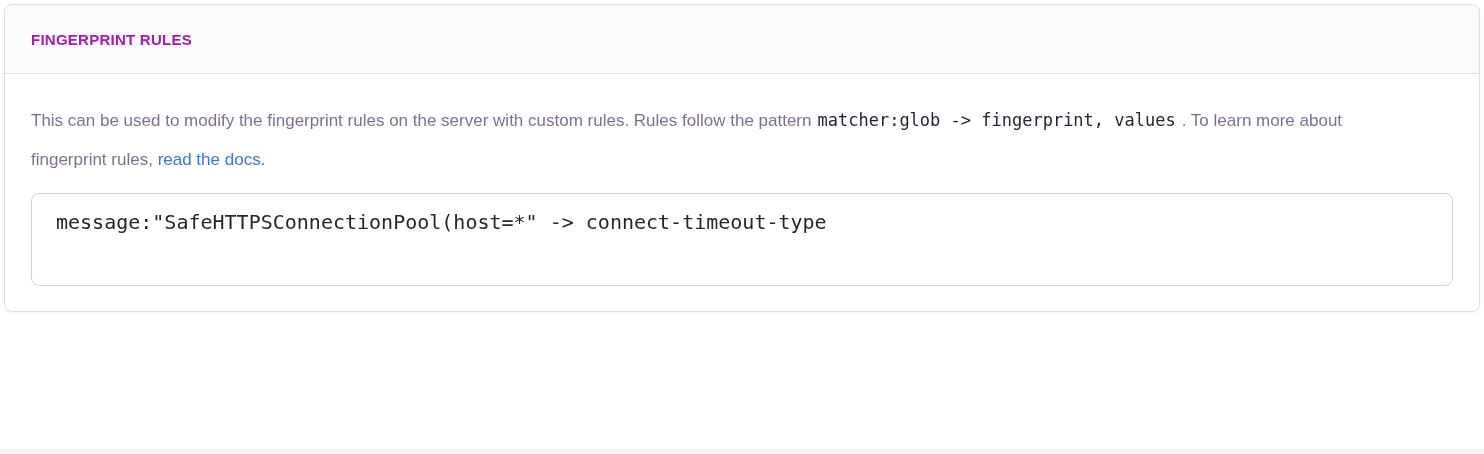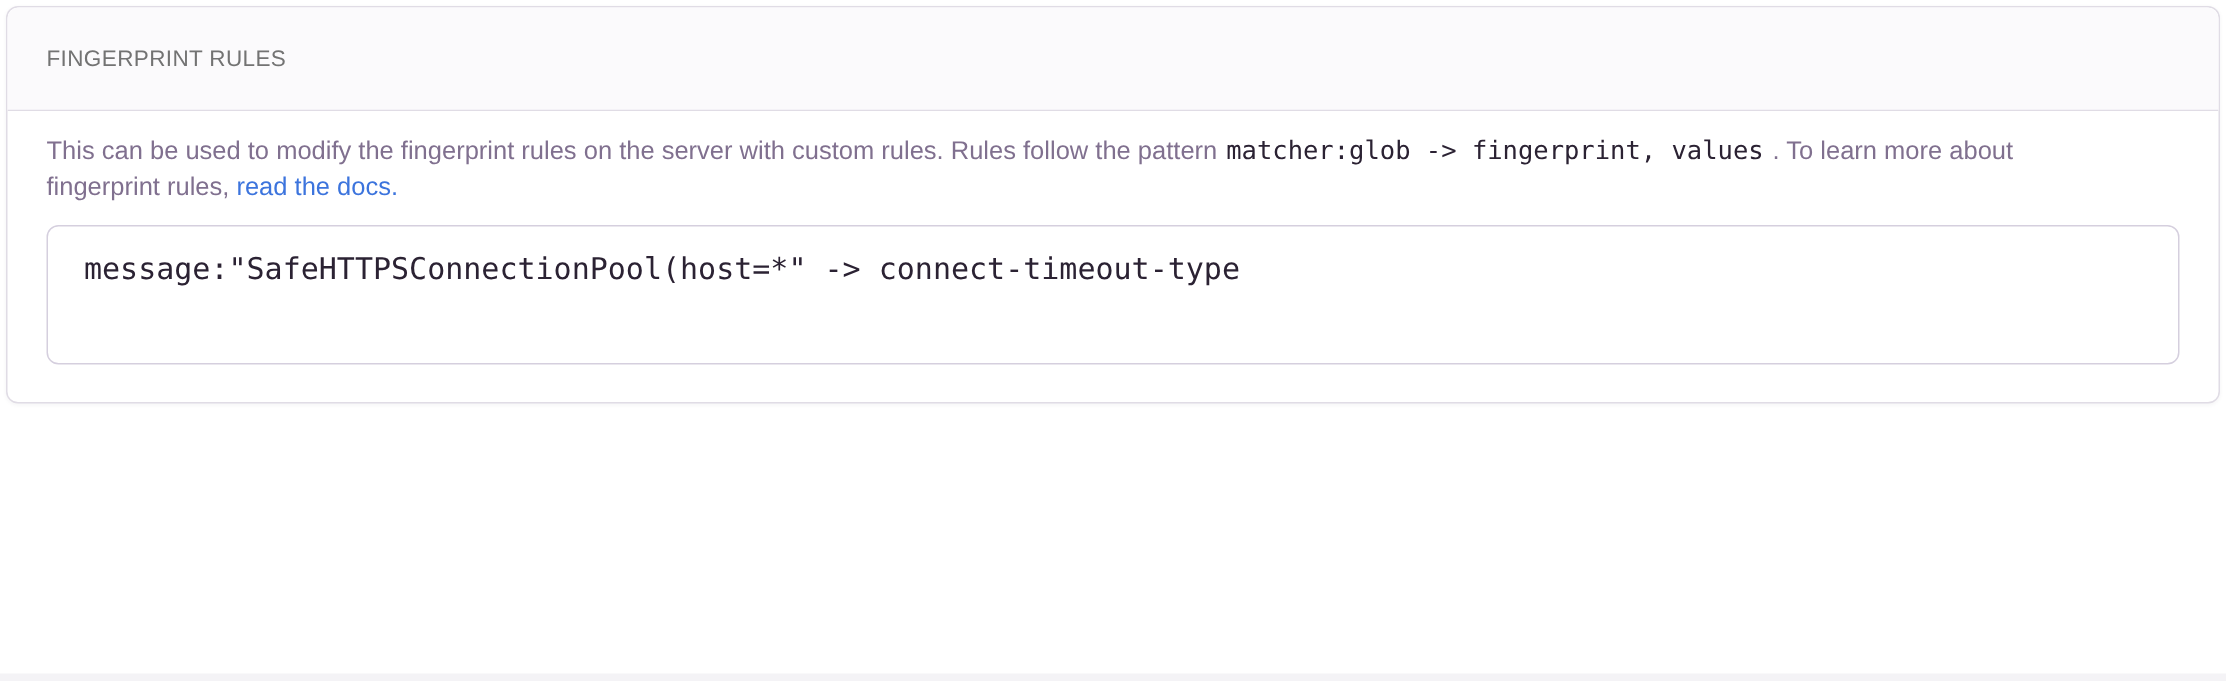--- a/index.html
+++ b/index.html
@@ -27,32 +27,32 @@
     display: flex;
     align-items: center;
     padding: 0 26px;
     background: #fbfafc;
     border-bottom: 1px solid #e0dce5;
     border-radius: 8px 8px 0 0;
   }
   .panel-title {
     margin: 0;
     font-size: 15px;
-    font-weight: 400;
+    font-weight: 700;
     letter-spacing: 0.25px;
-    color: #737373;
+    color: #a21caf;
   }
   .panel-body {
     padding: 15px 26px 25px 26px;
     font-size: 17px;
     color: #80708f;
   }
   .description {
-    margin: 0 57px 14px 0;
-    line-height: 23px;
+    margin: 12px 57px 14px 0;
+    line-height: 39px;
   }
   .inline-code {
     font-family: "DejaVu Sans Mono", "Liberation Mono", monospace;
     font-size: 17px;
     color: #2b2233;
     margin: 0 6px;
   }
   .docs-link {
     color: #3c74dd;
     text-decoration: none;

